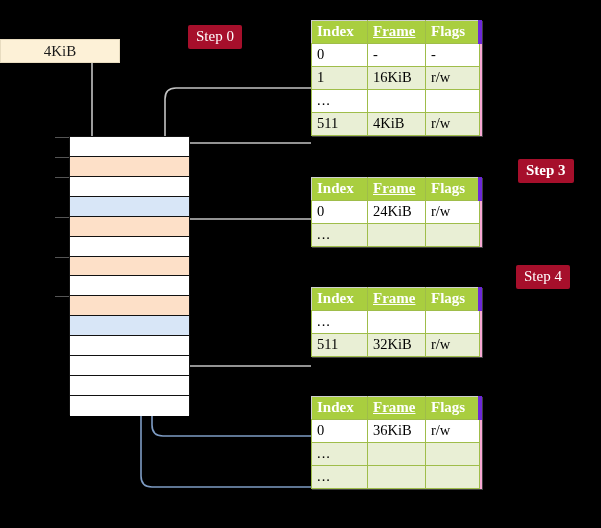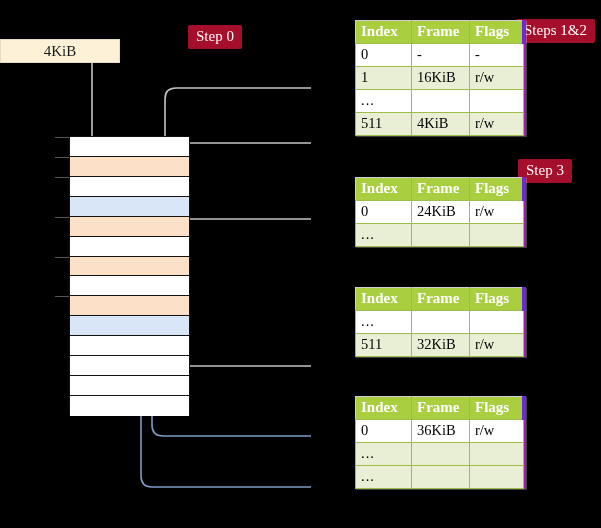--- a/index.html
+++ b/index.html
@@ -23,62 +23,61 @@
 
   
   .badge{
     position:absolute;background:#a60f2b;color:#fff;
     font-size:15px;line-height:1;padding:4px 8px 5px 8px;
     border-radius:2px;white-space:nowrap;
     box-shadow:0 1px 0 rgba(0,0,0,.4);
   }
   .badge.step0{left:188px;top:25px;}
   .badge.steps12{left:516px;top:19px;}
-  .badge.step3{left:518px;top:159px;}
+  .badge.step3{left:518px;top:159px;font-weight:bold;}
   .badge.step4{left:516px;top:265px;}
 
   
   .memcol{
     position:absolute;left:69px;top:136px;width:121px;height:279px;
     border:1px solid #111;box-sizing:border-box;background:#fff;
   }
   .memrow{height:19.93px;box-sizing:border-box;border-bottom:1px solid #111;}
   .memrow:last-child{border-bottom:none;}
   .memrow.white{background:#ffffff;}
   .memrow.orange{background:#fde0c8;}
   .memrow.blue{background:#d8e6f7;}
 
   .tick{position:absolute;height:1px;background:#555;width:14px;left:-15px;}
 
   
   .ptable{
     position:absolute;border-collapse:collapse;
-    background:#a21caf;font-size:14.5px;
+    background:#f9a8d4;font-size:14.5px;
     box-shadow:1px 1px 0 rgba(255,255,255,.25);
-    margin-left:44px;
   }
   .ptable td,.ptable th{
     border:1px solid #9fbd4a;
     padding:2px 5px 3px 5px;
     height:23px;box-sizing:border-box;
     text-align:left;vertical-align:middle;
     font-weight:normal;
   }
   .ptable th{
     background:#a9ce3f;color:#ffffff;font-weight:bold;
     border-color:#9fbd4a;font-size:15px;
     border-top:1px solid #cfcfcf;
   }
   .ptable th:first-child{border-left:1px solid #cfcfcf;}
   .ptable th:last-child{border-right:4px solid #6d28d9;}
   .ptable tr.alt td{background:#e9efd5;}
   .ptable tr.plain td{background:#ffffff;}
   .ptable td.hl{background:#f7f49a;}
   .c-index{width:56px;}
-  .c-frame{width:58px;}
+  .c-frame{width:58px;text-decoration:underline;}
   .c-flags{width:54px;}
 
   .tbl1{left:311px;top:20px;}
   .tbl2{left:311px;top:177px;}
   .tbl3{left:311px;top:287px;}
   .tbl4{left:311px;top:396px;}
 
   .dots{letter-spacing:1px;}
 </style>
 </head>
@@ -112,22 +111,22 @@
     <path d="M311,436 L163,436 Q152,436 152,425 L152,330" fill="none" stroke="#7e9cc4" stroke-width="1.6" marker-end="url(#ablue)"></path>
 
     <path d="M311,487 L152,487 Q141,487 141,476 L141,213" fill="none" stroke="#7e9cc4" stroke-width="1.6" marker-end="url(#ablue)"></path>
   </svg>
 
   <div class="kibbox">
     <span>4KiB</span>
   </div>
 
   <div class="badge step0"><span>Step 0</span></div>
-  <div class="badge steps12"><span>Steps 1&amp;2</span></div>
   <div class="badge step3"><span>Step 3</span></div>
+  <div class="badge step4"><span>Step 4</span></div>
 
   <div class="memcol">
     <div class="memrow white">
         <span class="tick"></span>
       </div>
     <div class="memrow orange">
         <span class="tick"></span>
       </div>
     <div class="memrow white">
         <span class="tick"></span>

